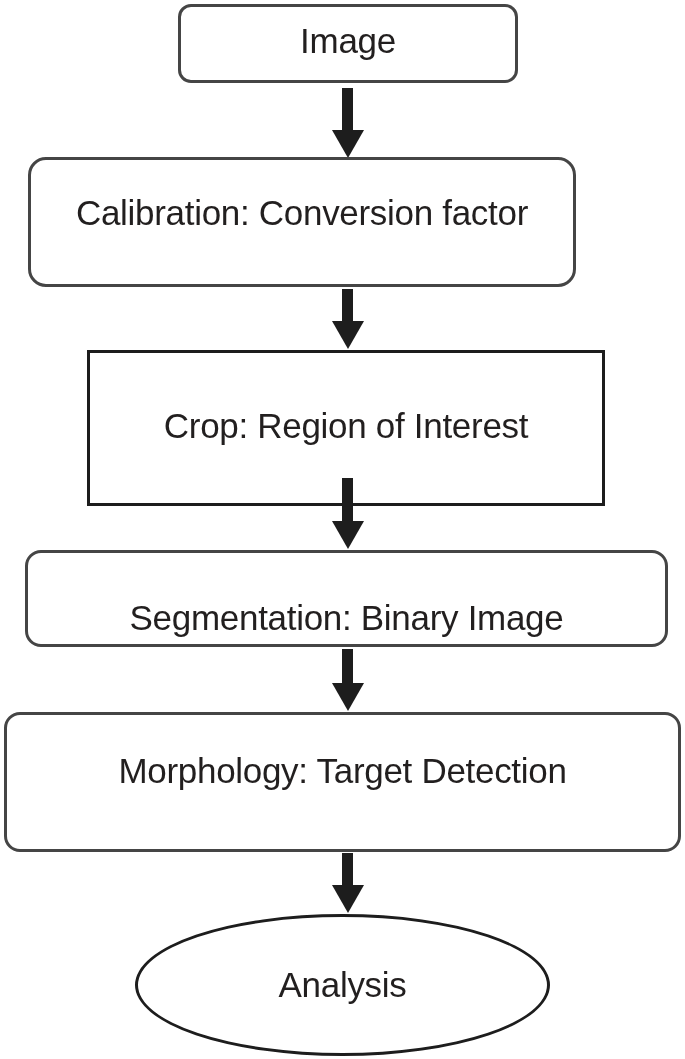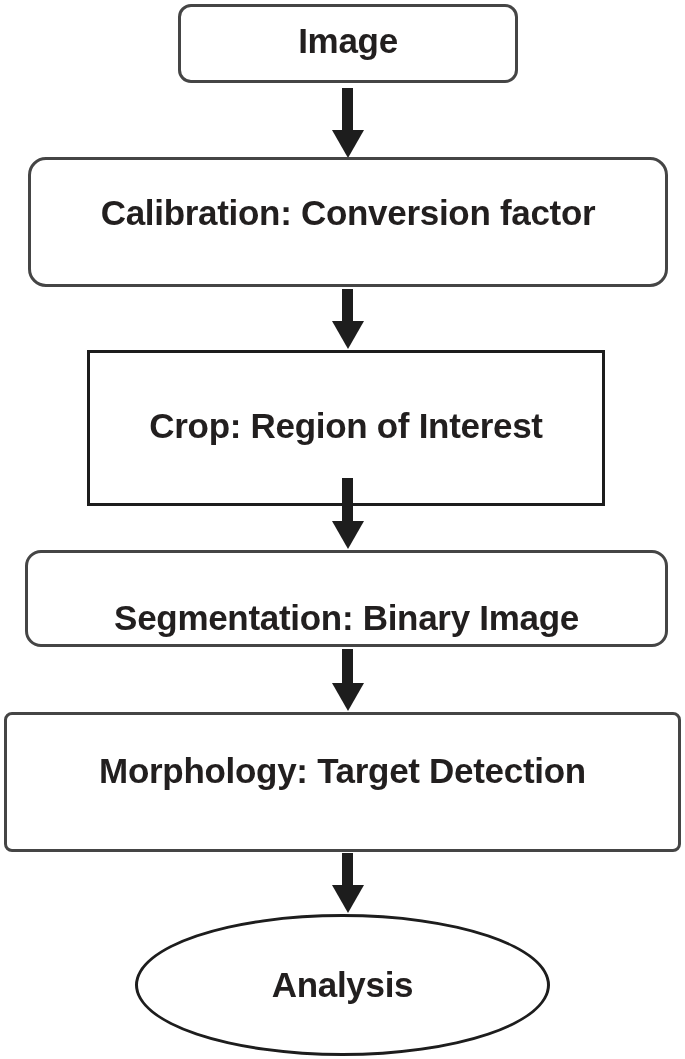--- a/index.html
+++ b/index.html
@@ -21,42 +21,41 @@
     display: flex;
     align-items: center;
     justify-content: center;
     background: #ffffff;
     color: var(--text, #221f1f);
     font-size: 35px;
     line-height: 1.1;
     text-align: right;
     white-space: nowrap;
     letter-spacing: -0.3px;
-    font-weight: bold;
   }
   .node .label { display: block; }
 
   .rounded {
     border: 3px solid var(--rounded-border, #454545);
   }
   .rect {
     border: 3px solid var(--sharp-border, #1d1d1d);
     border-radius: 0;
   }
   .ellipse {
     border: 3.5px solid var(--ellipse-border, #1d1d1d);
     border-radius: 50%;
   }
 
   
   #node-image        { left: 178px; top:   4px; width: 340px; height:  79px; border-radius: 13px; }
-  #node-calibration  { left:  28px; top: 157px; width: 640px; height: 130px; border-radius: 18px; }
+  #node-calibration  { left:  28px; top: 157px; width: 548px; height: 130px; border-radius: 18px; }
   #node-crop         { left:  87px; top: 350px; width: 518px; height: 156px; }
   #node-segmentation { left:  25px; top: 550px; width: 643px; height:  97px; border-radius: 16px; }
-  #node-morphology   { left:   4px; top: 712px; width: 677px; height: 140px; border-radius: 8px; }
+  #node-morphology   { left:   4px; top: 712px; width: 677px; height: 140px; border-radius: 16px; }
   #node-analysis     { left: 135px; top: 914px; width: 415px; height: 142px; }
 
   
   #node-image .label        { transform: translateY(-2px); }
   #node-calibration .label  { transform: translateY(-9px); }
   #node-crop .label         { transform: translateY(-2px); }
   #node-segmentation .label { transform: translateY(-4px); margin-top: 48px; }
   #node-morphology .label   { transform: translateY(-11px); }
 
   

